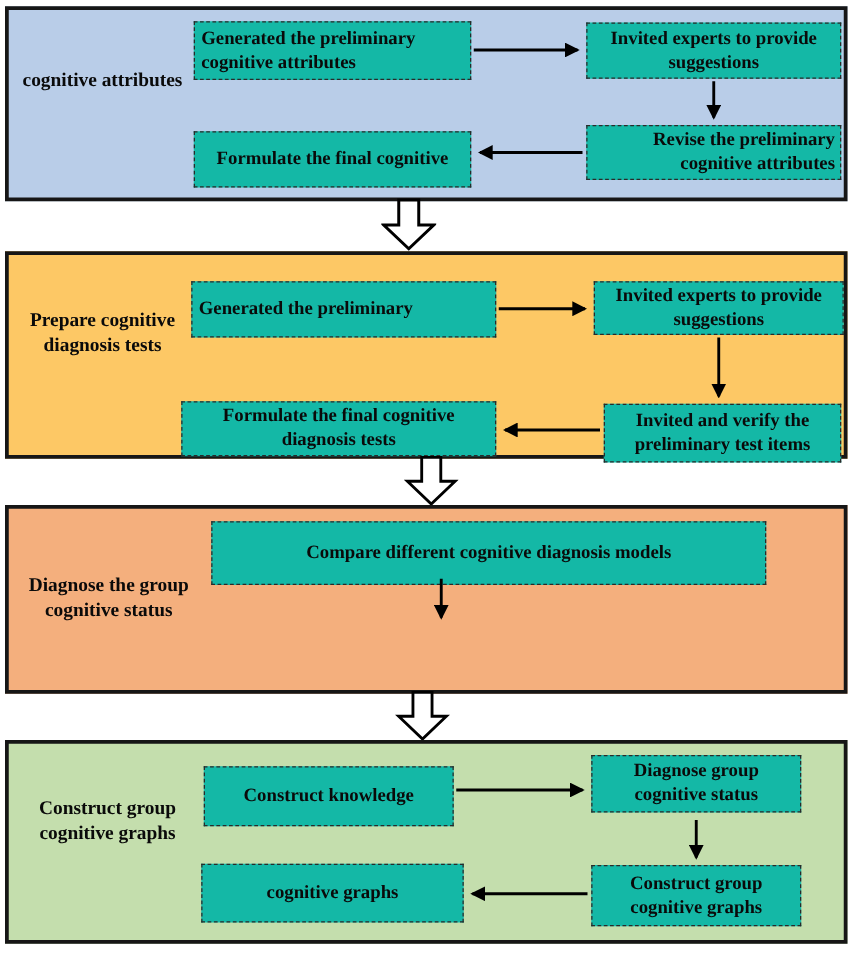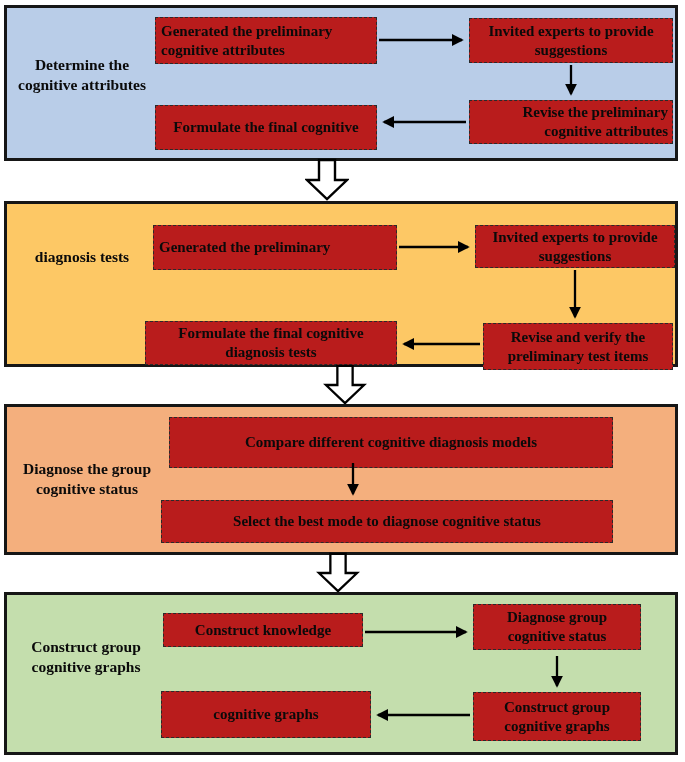--- a/index.html
+++ b/index.html
@@ -10,21 +10,21 @@
   }
   .section{
     position:absolute;left:4px;width:674px;
     border:3px solid #161616;box-sizing:border-box;
   }
   .sec-label{
     position:absolute;text-align:center;font-size:15.5px;line-height:1.28;
   }
   .sec-label span{display:block;white-space:nowrap;}
   .fbox{
-    position:absolute;background:#b91c1c;border:1.7px dashed #2a2a2a;
+    position:absolute;background:#14b8a6;border:1.7px dashed #2a2a2a;
     box-sizing:border-box;display:flex;flex-direction:column;justify-content:center;
     font-size:15px;line-height:1.25;text-align:center;padding:7px 4px;
   }
   .fbox.left{text-align:left;padding-left:5px;}
   .fbox span{display:block;white-space:nowrap;}
   .arrows{position:absolute;inset:0;width:100%;height:100%;pointer-events:none;}
   .arrows line{stroke:#000;stroke-width:2.3;}
   .connector{position:absolute;}
   .connector polygon{fill:#ffffff;stroke:#000000;stroke-width:2.4;stroke-linejoin:miter;}
 </style>
@@ -36,21 +36,20 @@
   <svg width="0" height="0" style="position:absolute">
     <defs>
       <marker id="ah" viewBox="0 0 10 10" refX="8.5" refY="5" markerWidth="5.2" markerHeight="5.2" orient="auto-start-reverse">
         <path d="M0,0 L10,5 L0,10 z" fill="#000"></path>
       </marker>
     </defs>
   </svg>
 
   <div class="section" style="top: 5px; height: 156px; background-color: rgb(185, 205, 232);">
     <div class="sec-label" style="left:4px;top:47px;width:142px;">
-      <span>Determine the</span>
       <span>cognitive attributes</span>
     </div>
     <div class="fbox left" style="left:148px;top:9px;width:222px;height:47px;">
       <span>Generated the preliminary</span>
       <span>cognitive attributes</span>
     </div>
     <div class="fbox" style="left:462px;top:10px;width:204px;height:45px;">
       <span>Invited experts to provide</span>
       <span>suggestions</span>
     </div>
@@ -67,31 +66,32 @@
       <line x1="459" y1="114" x2="377" y2="114" marker-end="url(#ah)"></line>
     </svg>
   </div>
 
   <svg class="connector" style="left:305px;top:158px;" width="44" height="44" viewBox="0 0 44 44">
     <polygon points="14,2 30,2 30,22 42,22 22,41 2,22 14,22"></polygon>
   </svg>
 
   <div class="section" style="top: 201px; height: 166px; background-color: rgb(253, 200, 101);">
     <div class="sec-label" style="left:4px;top:43px;width:142px;">
+      <span>Prepare cognitive</span>
       <span>diagnosis tests</span>
     </div>
     <div class="fbox left" style="left:146px;top:21px;width:244px;height:45px;">
       <span>Generated the preliminary</span>
     </div>
     <div class="fbox" style="left:468px;top:21px;width:200px;height:43px;">
       <span>Invited experts to provide</span>
       <span>suggestions</span>
     </div>
     <div class="fbox" style="left:476px;top:119px;width:190px;height:47px;">
-      <span>Revise and verify the</span>
+      <span>Invited and verify the</span>
       <span>preliminary test items</span>
     </div>
     <div class="fbox" style="left:138px;top:117px;width:252px;height:44px;">
       <span>Formulate the final cognitive</span>
       <span>diagnosis tests</span>
     </div>
     <svg class="arrows">
       <line x1="392" y1="43" x2="461" y2="43" marker-end="url(#ah)"></line>
       <line x1="568" y1="66" x2="568" y2="113" marker-end="url(#ah)"></line>
       <line x1="473" y1="140" x2="397" y2="140" marker-end="url(#ah)"></line>
@@ -103,38 +103,35 @@
   </svg>
 
   <div class="section" style="top: 404px; height: 151px; background-color: rgb(244, 175, 125);">
     <div class="sec-label" style="left:4px;top:52px;width:152px;">
       <span>Diagnose the group</span>
       <span>cognitive status</span>
     </div>
     <div class="fbox" style="left:162px;top:10px;width:444px;height:51px;">
       <span>Compare different cognitive diagnosis models</span>
     </div>
-    <div class="fbox" style="left:154px;top:93px;width:452px;height:43px;">
-      <span>Select the best mode to diagnose cognitive status</span>
-    </div>
     <svg class="arrows">
       <line x1="346" y1="56" x2="346" y2="87" marker-end="url(#ah)"></line>
     </svg>
   </div>
 
   <svg class="connector" style="left:316px;top:552px;" width="44" height="42" viewBox="0 0 44 44">
     <polygon points="14,2 30,2 30,22 42,22 22,41 2,22 14,22"></polygon>
   </svg>
 
   <div class="section" style="top: 592px; height: 163px; background-color: rgb(196, 222, 173);">
     <div class="sec-label" style="left:4px;top:42px;width:150px;">
       <span>Construct group</span>
       <span>cognitive graphs</span>
     </div>
-    <div class="fbox" style="left:156px;top:18px;width:200px;height:34px;">
+    <div class="fbox" style="left:156px;top:18px;width:200px;height:48px;">
       <span>Construct knowledge</span>
     </div>
     <div class="fbox" style="left:466px;top:9px;width:168px;height:46px;">
       <span>Diagnose group</span>
       <span>cognitive status</span>
     </div>
     <div class="fbox" style="left:466px;top:97px;width:168px;height:49px;">
       <span>Construct group</span>
       <span>cognitive graphs</span>
     </div>

